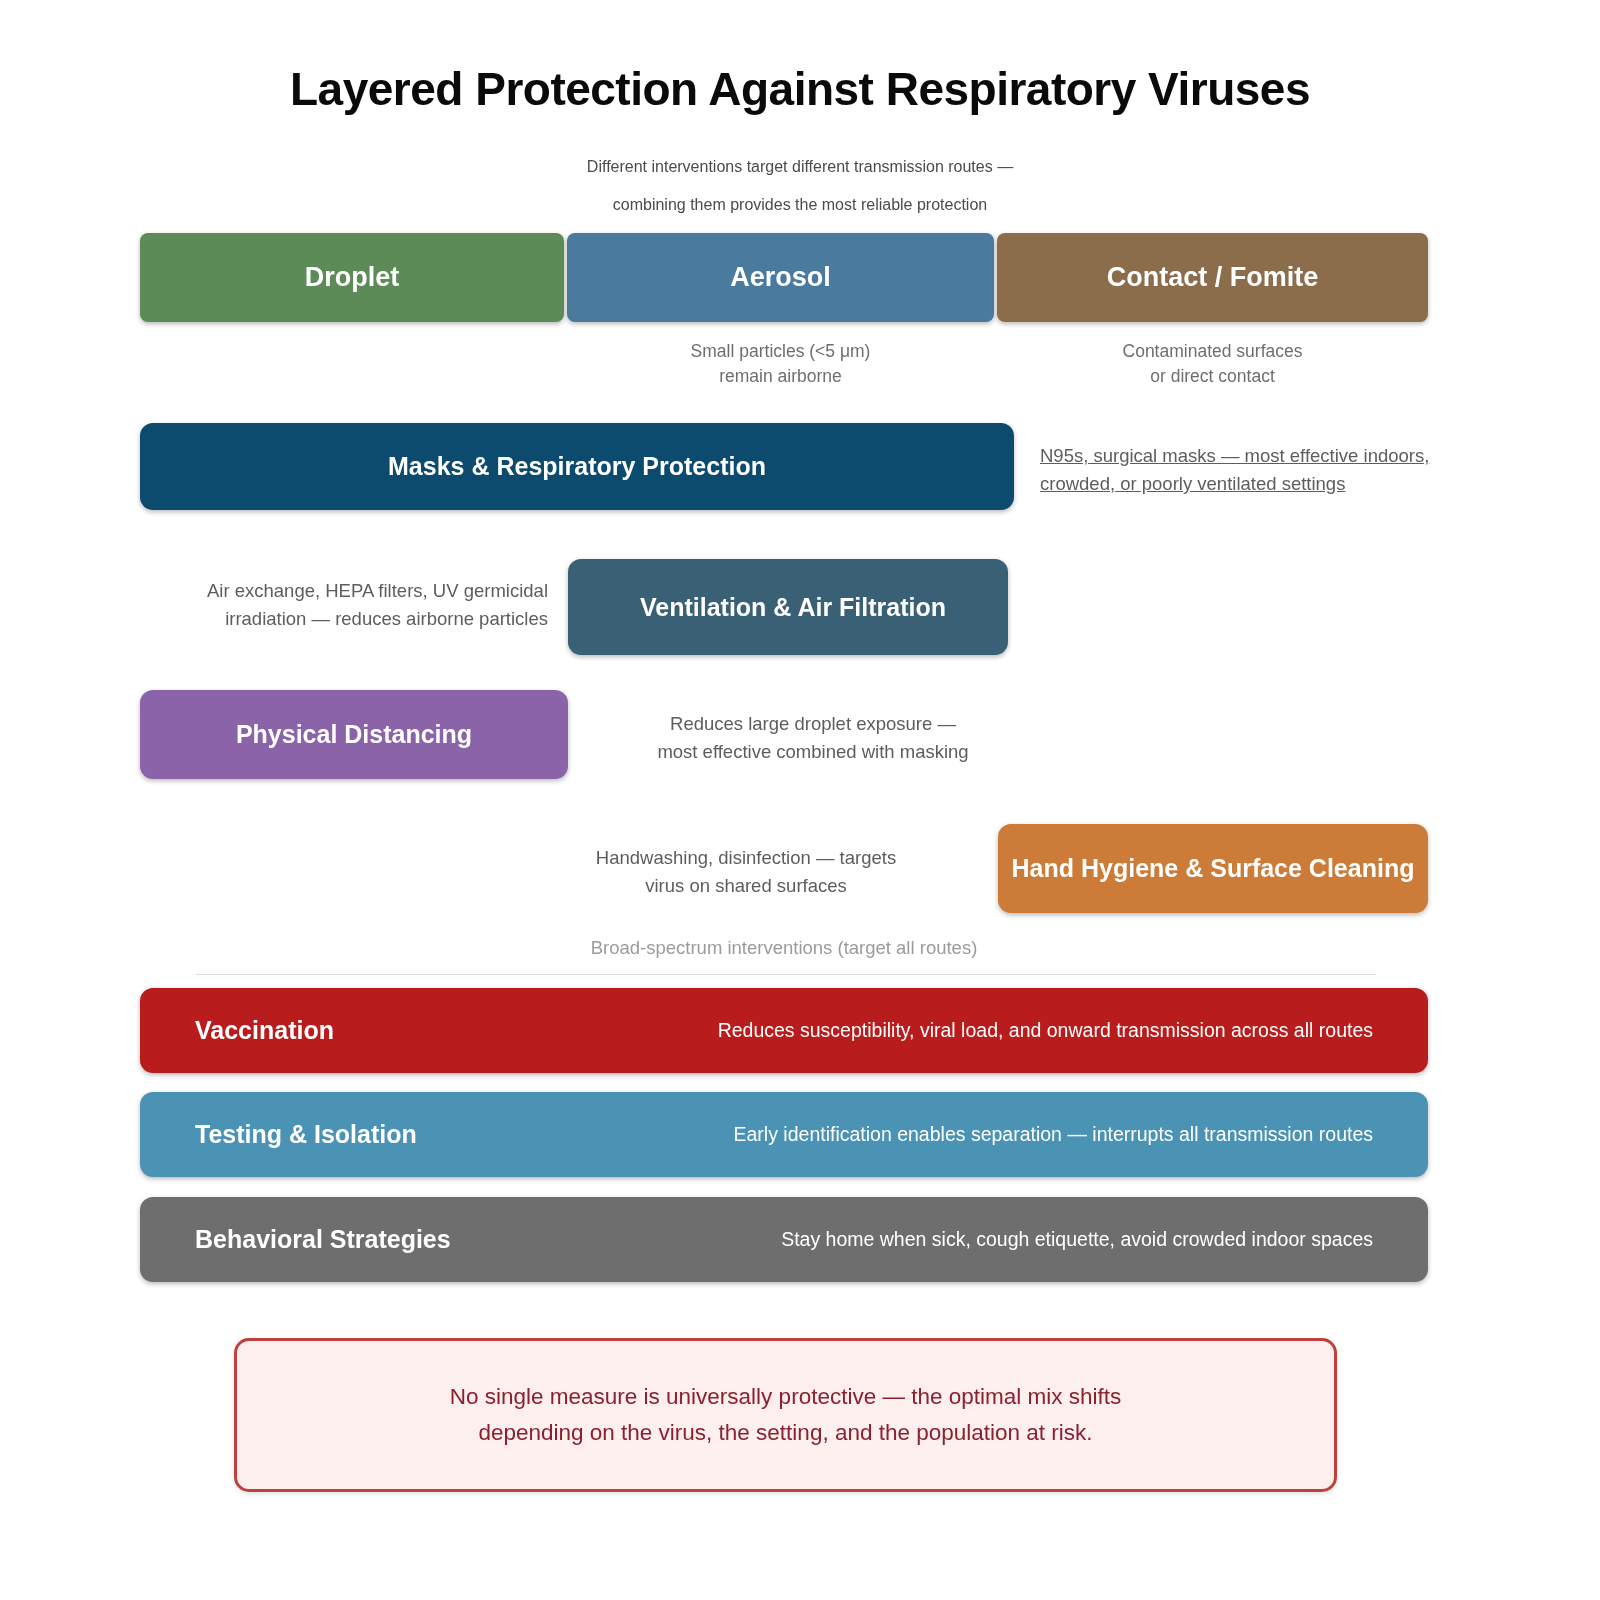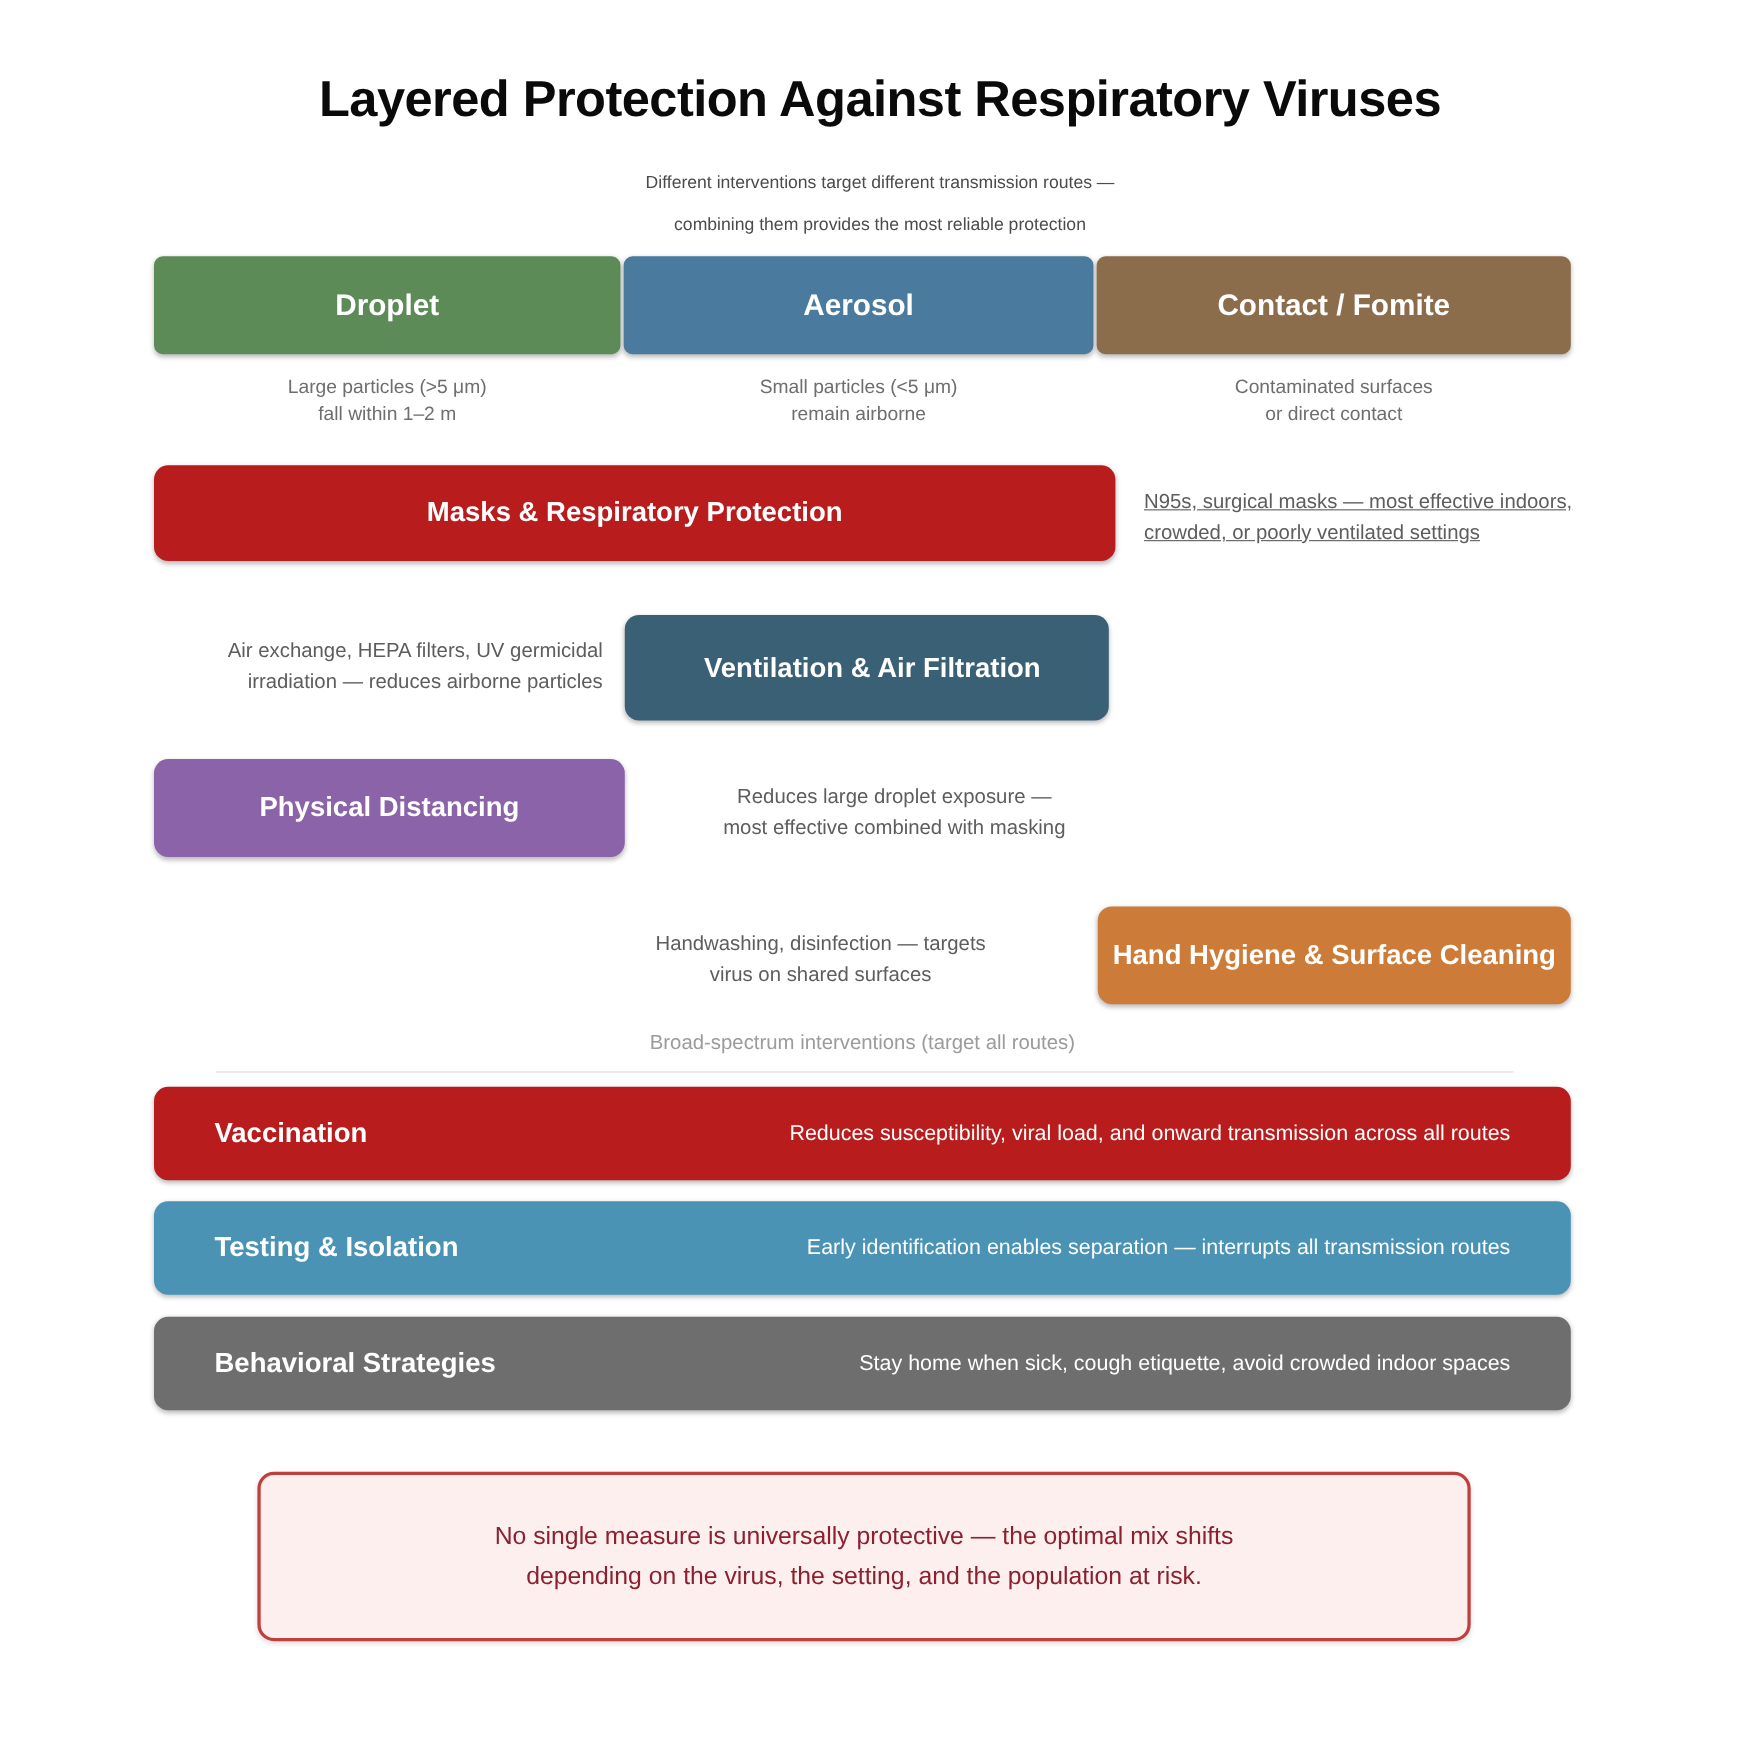--- a/index.html
+++ b/index.html
@@ -104,28 +104,26 @@
   <div class="bar route-header" id="route-0" style="background-color: rgb(93, 139, 88);">
     <span>Droplet</span>
   </div>
   <div class="bar route-header" id="route-1" style="background-color: rgb(74, 122, 157);">
     <span>Aerosol</span>
   </div>
   <div class="bar route-header" id="route-2" style="background-color: rgb(140, 109, 75);">
     <span>Contact / Fomite</span>
   </div>
 
-  <div class="route-desc" id="route-desc-0">Large particles (&gt;5 μm)
-fall within 1–2 m</div>
   <div class="route-desc" id="route-desc-1">Small particles (&lt;5 μm)
 remain airborne</div>
   <div class="route-desc" id="route-desc-2">Contaminated surfaces
 or direct contact</div>
 
-  <div class="bar iv-bar" id="iv-0" style="background-color: #b91c1c;">
+  <div class="bar iv-bar" id="iv-0" style="background-color: #0c4a6e;">
     <span>Masks &amp; Respiratory Protection</span>
   </div>
   <div class="iv-note" id="iv-note-0">N95s, surgical masks — most effective indoors,
 crowded, or poorly ventilated settings</div>
 
   <div class="bar iv-bar" id="iv-1" style="background-color: rgb(58, 96, 117);">
     <span>Ventilation &amp; Air Filtration</span>
   </div>
   <div class="iv-note" id="iv-note-1">Air exchange, HEPA filters, UV germicidal
 irradiation — reduces airborne particles</div>

